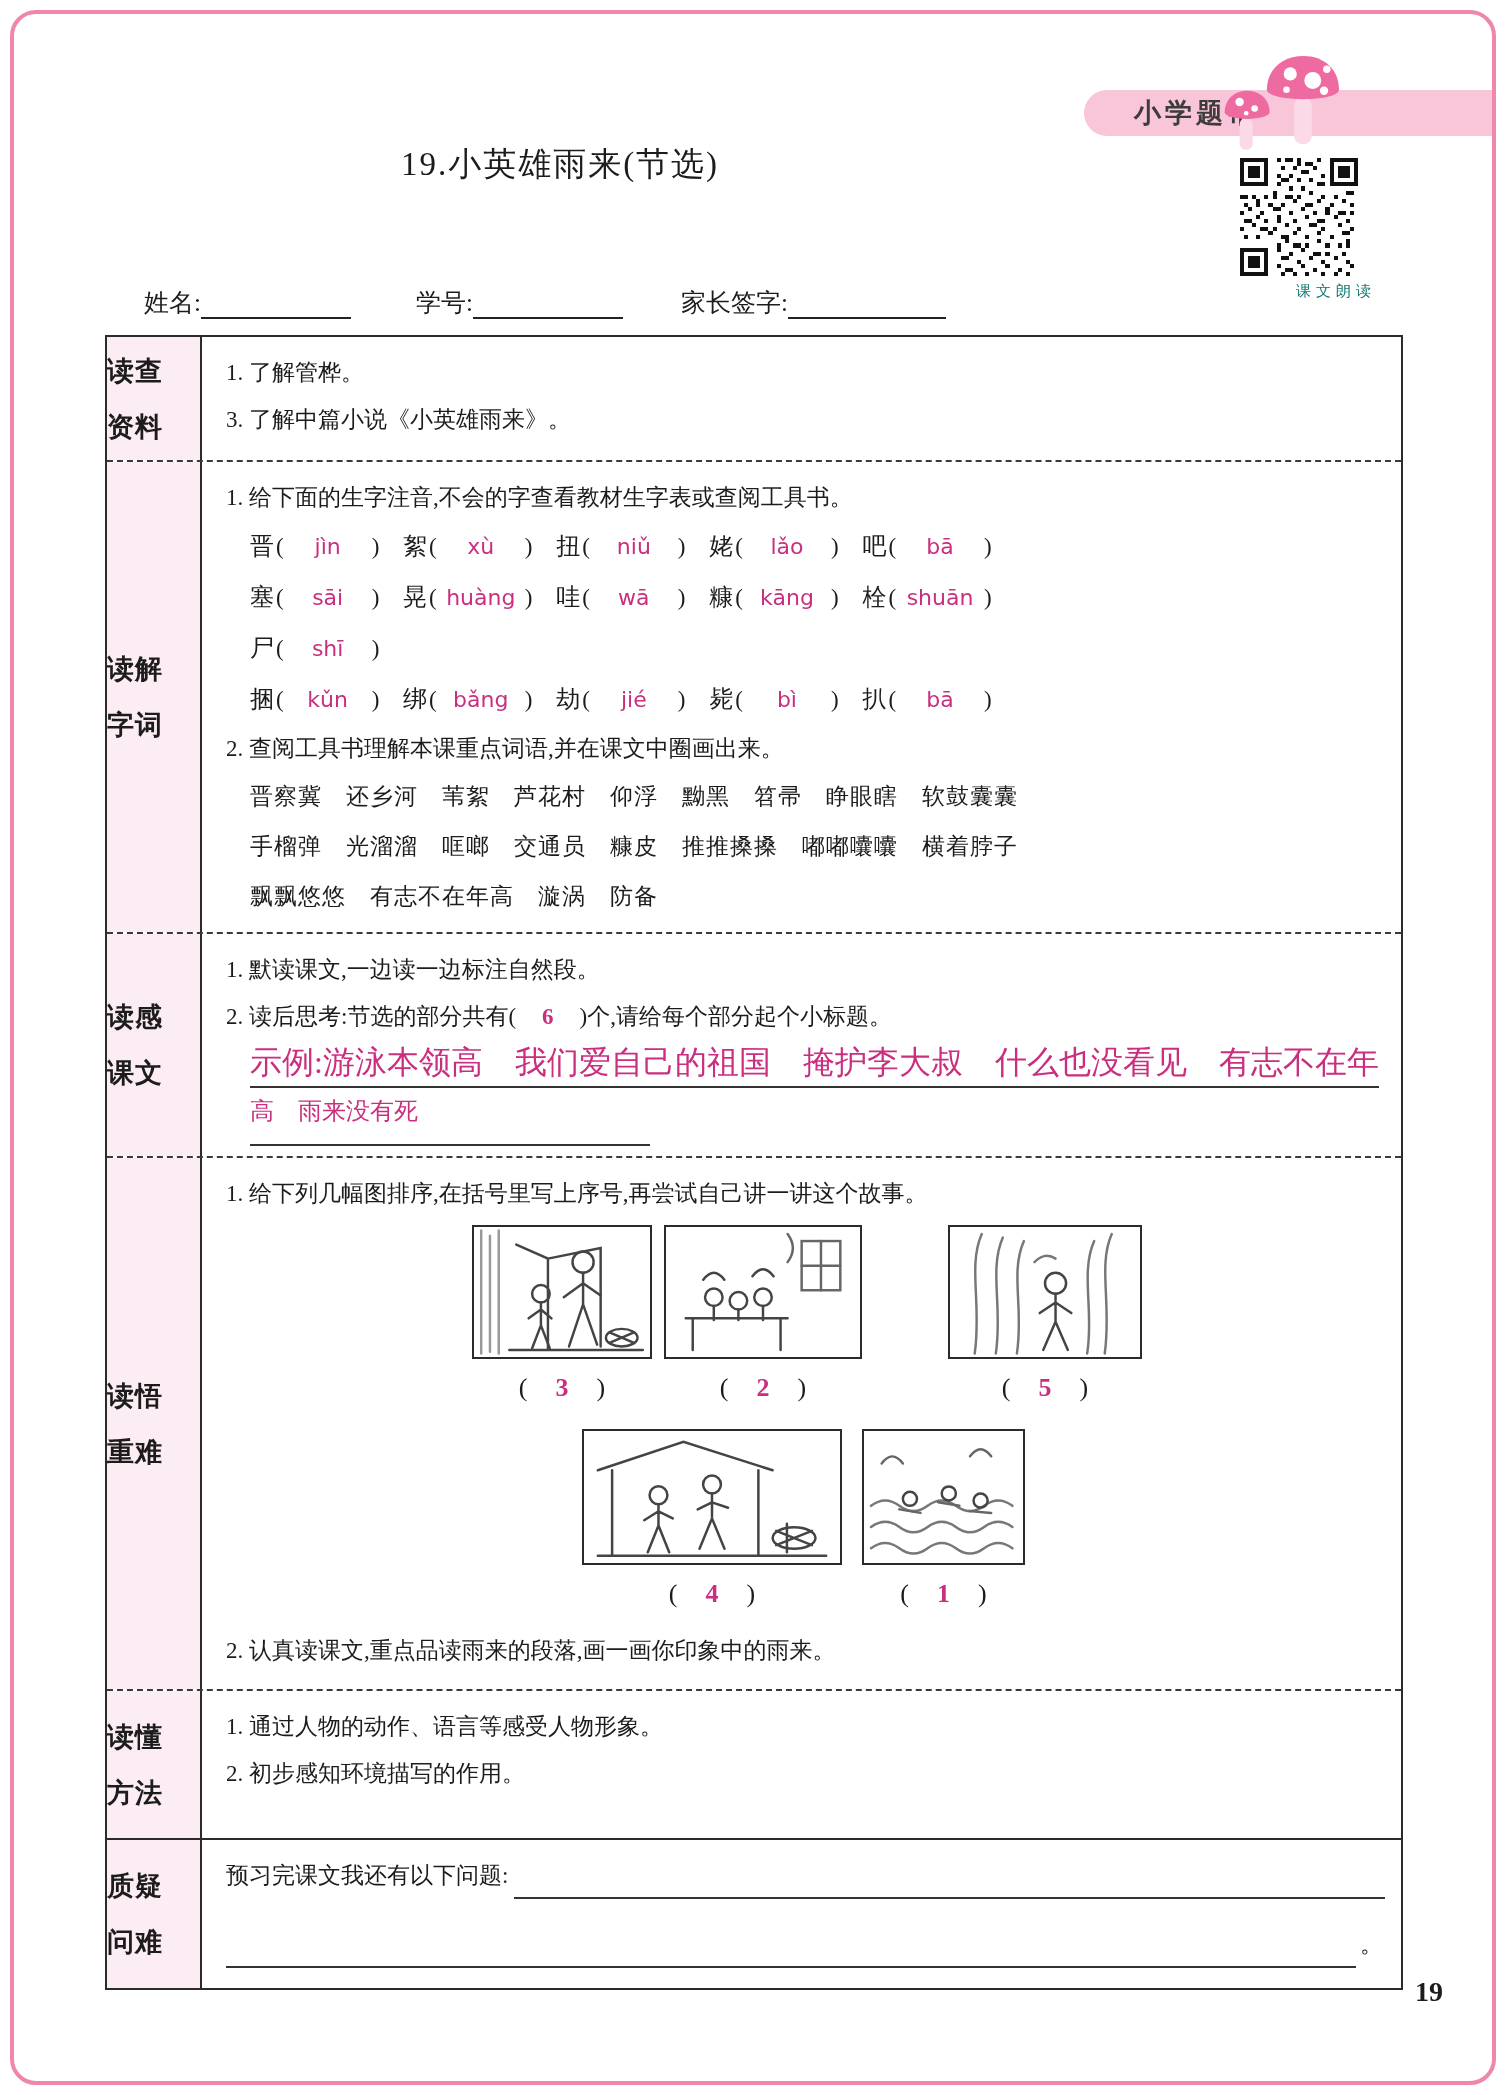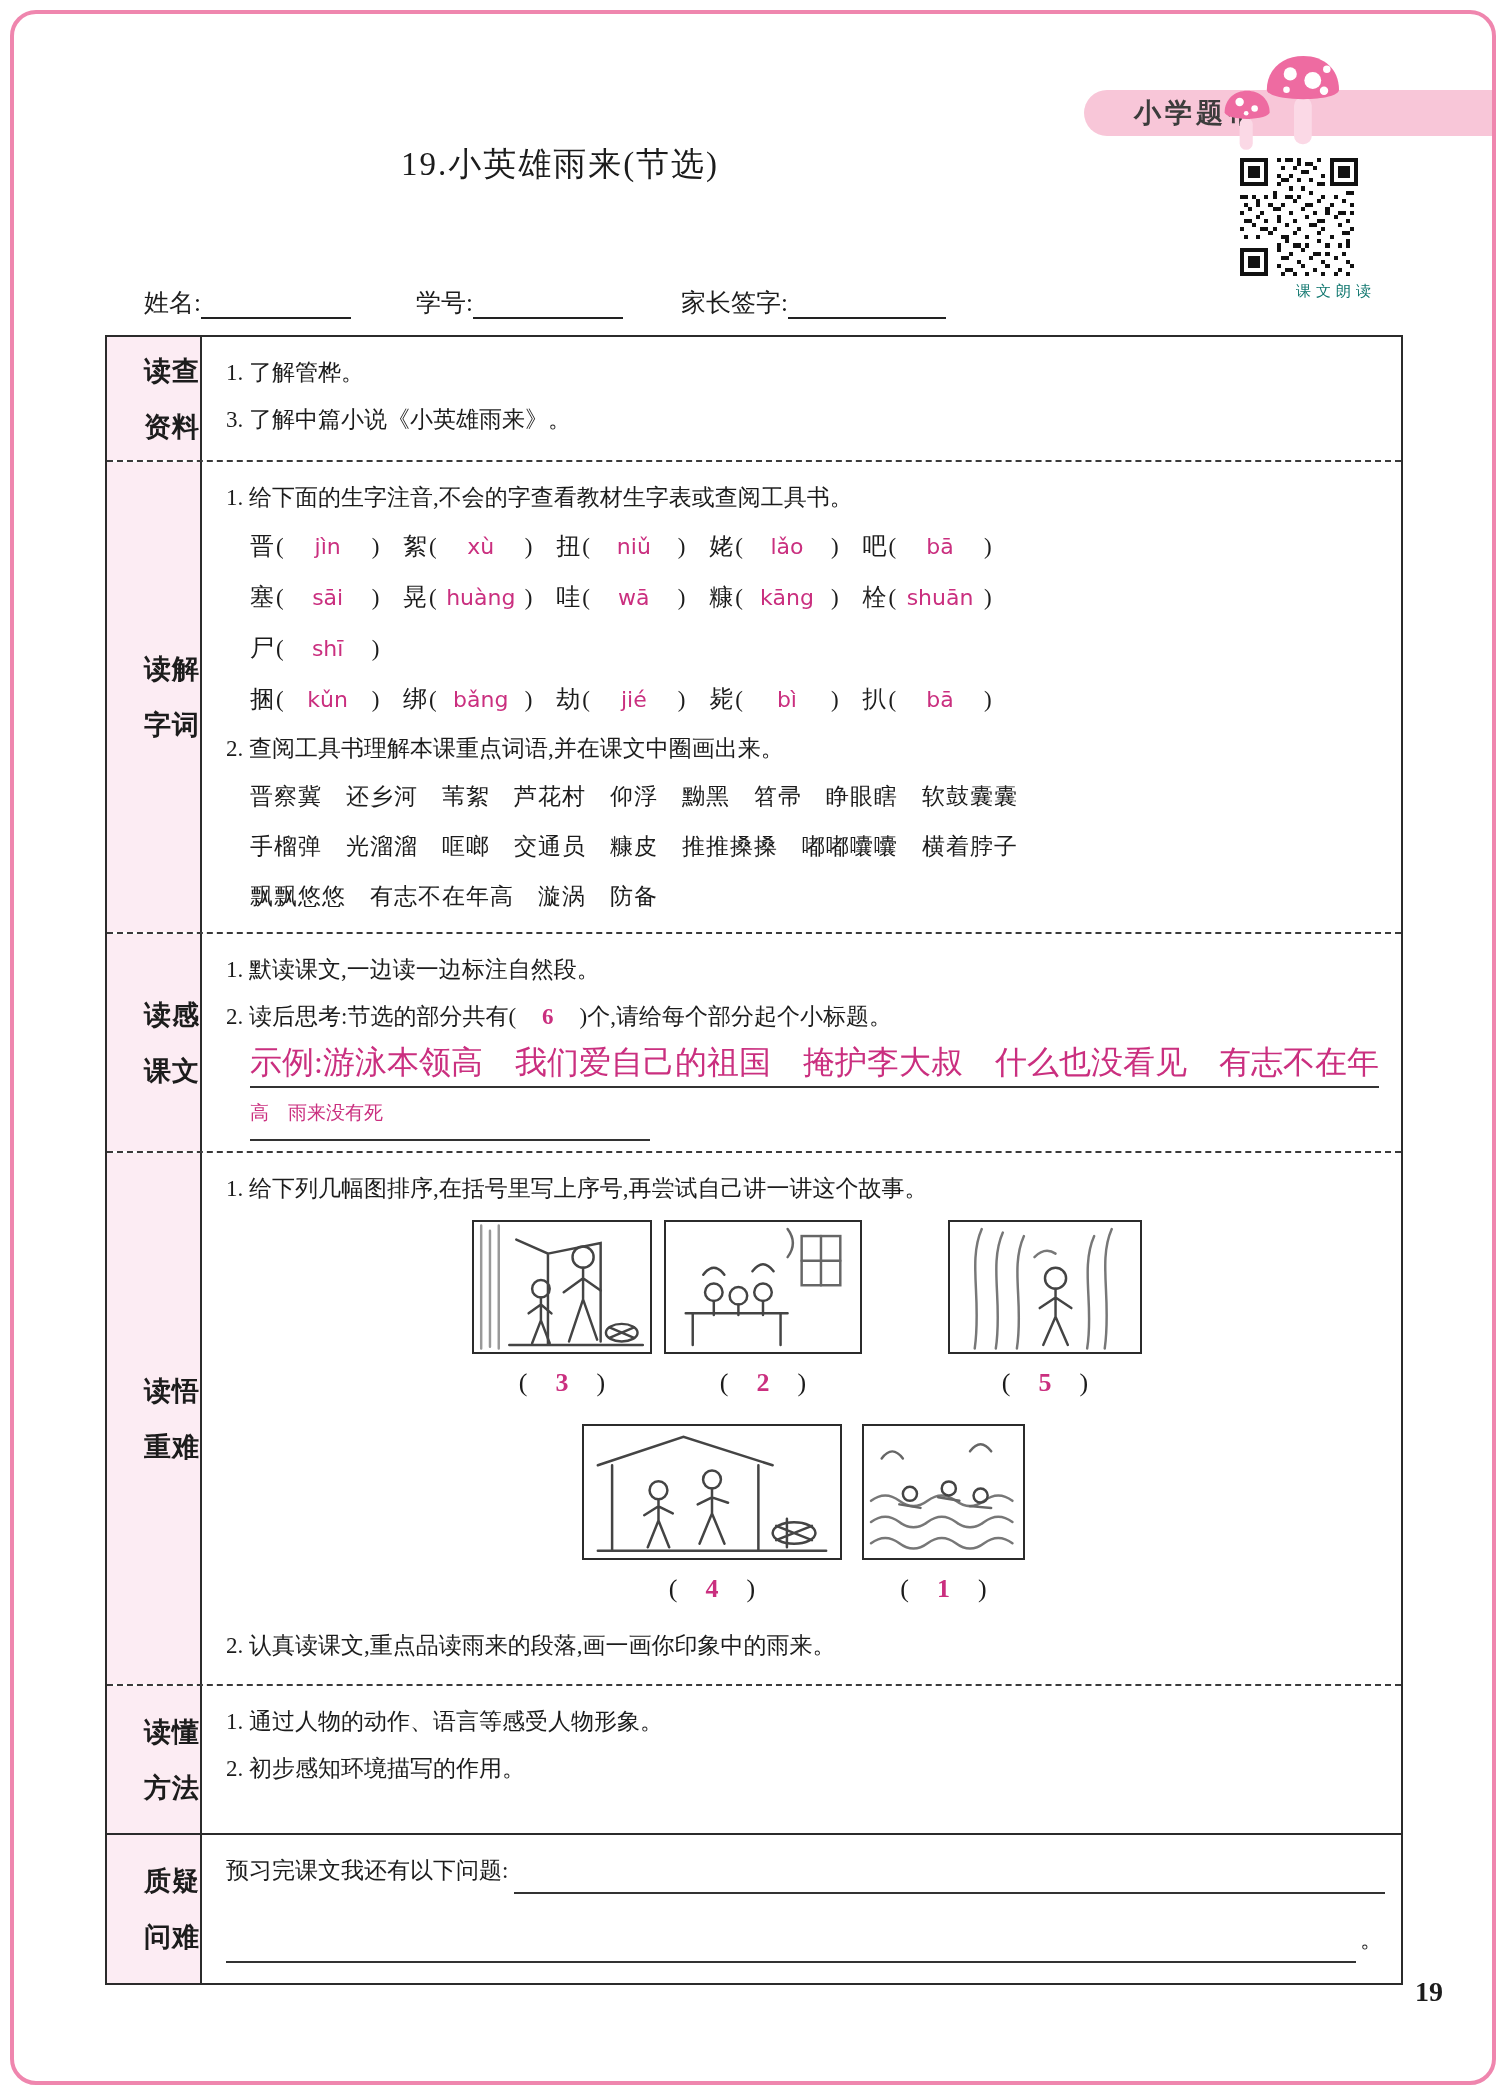--- a/index.html
+++ b/index.html
@@ -25,39 +25,39 @@
   .blank{display:inline-block;border-bottom:2px solid #222;height:1.15em;}
   .blank.w150{width:150px;} .blank.w155{width:158px;}
   .gap65{margin-left:65px;} .gap60{margin-left:58px;}
   
   .wtable{position:absolute;left:105px;top:335px;width:1298px;border:2px solid #2b2b2b;
           z-index:2;box-sizing:border-box;background:#fff;}
   .sec{display:flex;}
   .sec + .sec{border-top:2px dashed #3a3a3a;}
   .sec.solid-top{border-top:2px solid #2b2b2b;}
   .row-label{width:93px;flex:0 0 93px;background:#fcecf3;border-right:2px solid #2b2b2b;
-             display:flex;flex-direction:column;justify-content:center;align-items:flex-end;
+             display:flex;flex-direction:column;justify-content:center;align-items:flex-start;
              gap:20px;font-size:27px;font-weight:bold;letter-spacing:1px;}
   .row-content{flex:1;padding:12px 16px 10px 24px;font-size:23px;line-height:47px;box-sizing:border-box;}
   .s1{min-height:123px;} .s2{min-height:425px;} .s3{min-height:212px;}
   .s4{min-height:531px;} .s5{min-height:147px;} .s6{min-height:148px;}
   
   .py-row{padding-left:24px;line-height:51px;white-space:nowrap;}
   .py-item{margin-right:16px;}
   .zi{font-size:24px;}
   .pp{padding:0 2px;color:#1c1c1c;}
   .py{display:inline-block;min-width:84px;text-align:center;color:#ca2f7f;
       font-family:"DejaVu Sans","Liberation Sans",sans-serif;font-size:22px;}
   .word-row{padding-left:24px;line-height:50px;letter-spacing:1px;}
   
   .ans{color:#ca2f7f;}
   .ans-line1{margin-left:24px;margin-right:6px;border-bottom:2px solid #333;
              line-height:44px;padding-bottom:2px;font-size:32px;}
   .ans-line2{margin-left:24px;display:inline-block;width:400px;border-bottom:2px solid #333;
-             line-height:44px;padding-bottom:4px;font-size:19px;}
+             line-height:44px;padding-bottom:11px;font-size:24px;}
   .inline-num{color:#ca2f7f;padding:0 26px;font-weight:bold;}
   
   .fig-row{display:flex;}
   .fig-row1{margin-left:246px;margin-top:8px;}
   .fig-row2{margin-left:356px;margin-top:26px;}
   .fig{display:flex;flex-direction:column;align-items:center;}
   .fig-img{border:2px solid #2b2b2b;background:#fff;box-sizing:border-box;}
   .fw180{width:180px;height:134px;} .fw198{width:198px;height:134px;} .fw194{width:194px;height:134px;}
   .fw260{width:260px;height:136px;} .fw163{width:163px;height:136px;}
   .mr12{margin-right:12px;} .mr86{margin-right:86px;} .mr20{margin-right:20px;}

